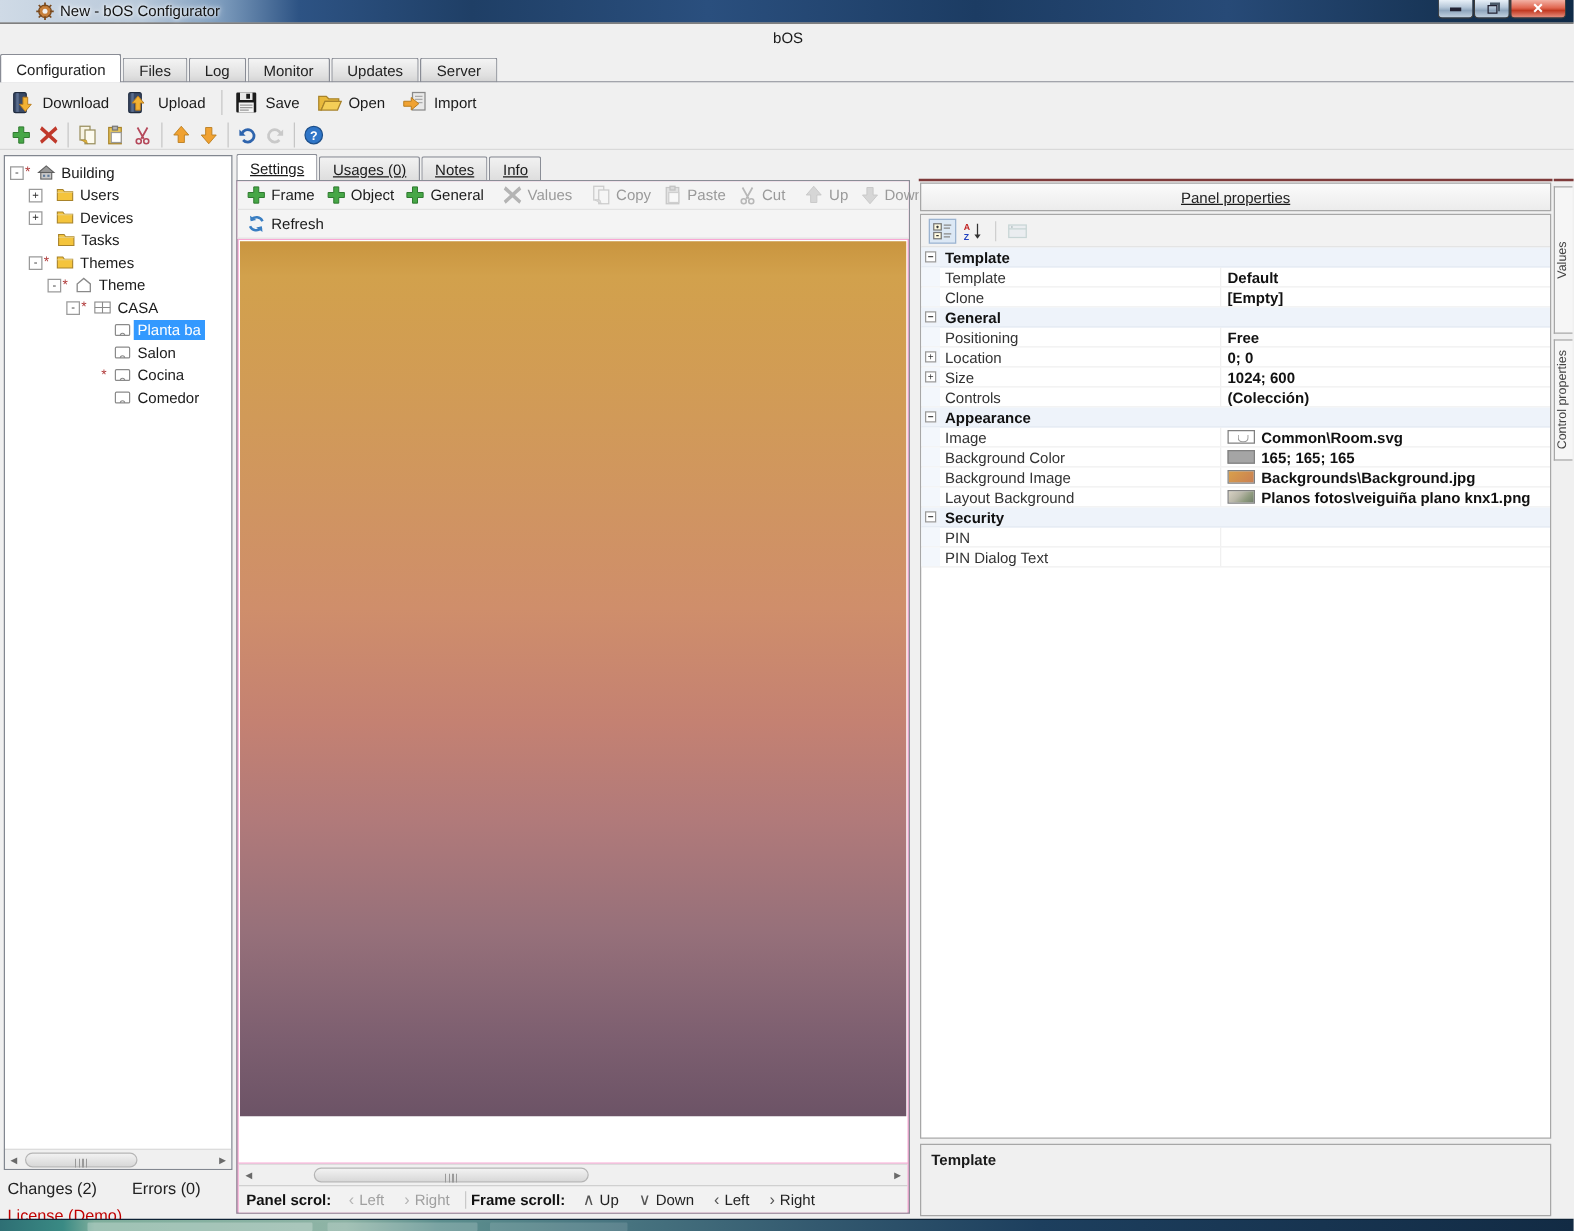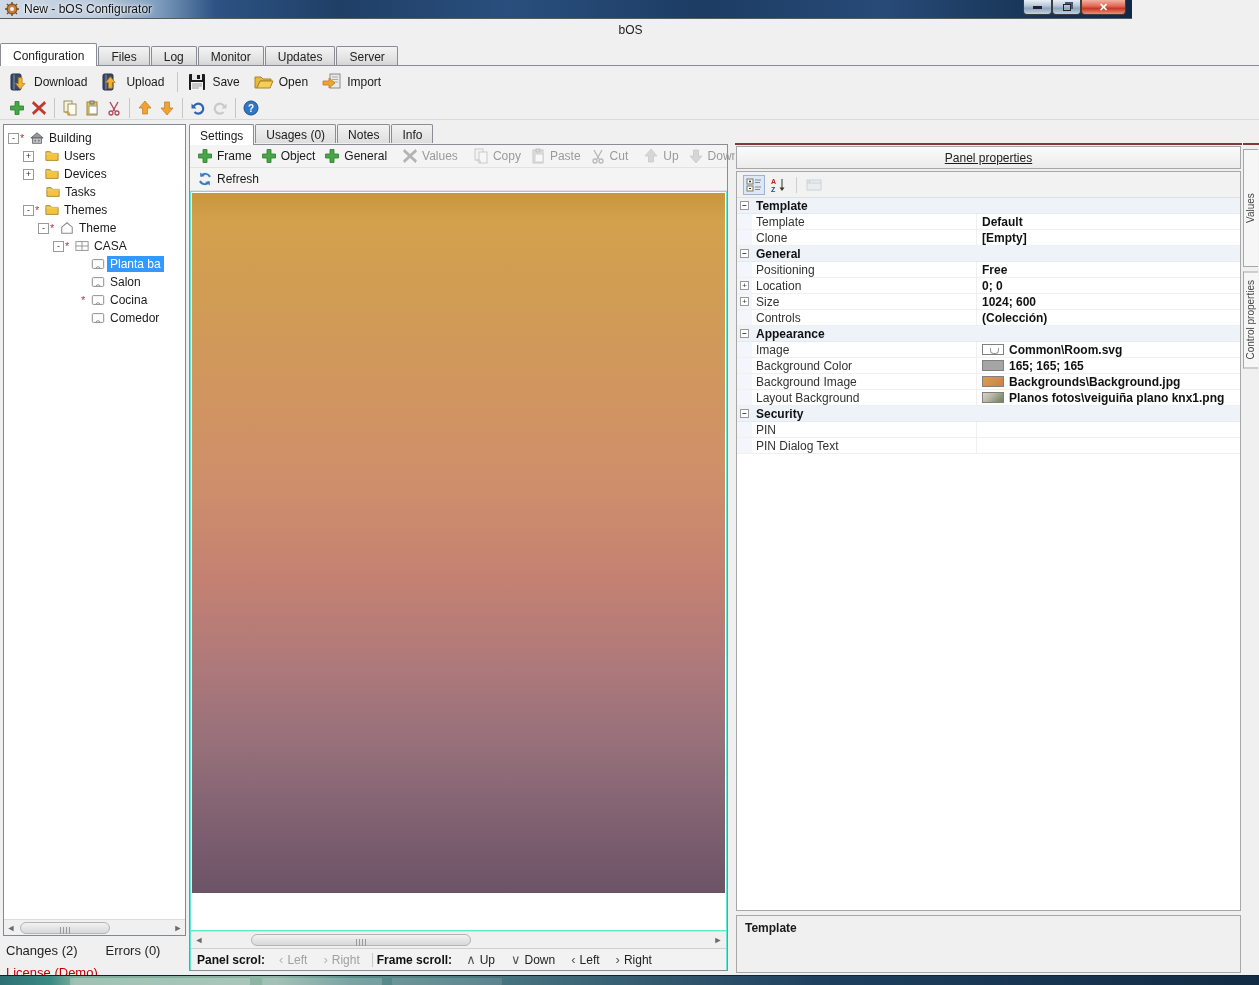--- a/index.html
+++ b/index.html
@@ -1,22 +1,22 @@
 <!DOCTYPE html>
 <html><head>
 <meta charset="utf-8">
 <style>
   * { margin:0; padding:0; box-sizing:border-box; }
   html,body { width:1259px; height:985px; overflow:hidden; }
   body { font-family:"Liberation Sans", sans-serif; font-size:12px; color:#1a1a1a; background:#F0F0F0; position:relative; }
 
   
-  .titlebar { position:absolute; left:0; top:0; width:1132px; height:19px;
+  .titlebar { position:absolute; left:0; top:0; width:1259px; height:19px;
     background:linear-gradient(90deg,#cfdae6 0%,#b9c9da 9%,#7d9cbd 14%,#2d5384 19%,#1f3f66 30%,#2a4f7e 45%,#1c3c63 62%,#274a77 78%,#173455 92%,#0f2a47 100%);
-    border-bottom:1px solid #5a5a5a; display:flex; align-items:center; }
+    border-bottom:1px solid #5a5a5a; display:flex; align-items:center;padding-left:24px; }
   .titlebar .apptitle { margin-left:4px; font-size:12px; color:#111; text-shadow:0 0 3px #ffffff,0 0 6px #ffffff; white-space:nowrap; }
   .caption-buttons { position:absolute; right:6px; top:0; display:flex; }
   .capbtn { width:29px; height:15px; border:1px solid #3d3d3d; border-top:none; border-radius:0 0 4px 4px;
     background:linear-gradient(180deg,#e8f0f8 0%,#b8c9da 40%,#8fa6bd 60%,#c3d2e0 100%); display:flex; align-items:center; justify-content:center; }
   .capbtn.close { width:45px; background:linear-gradient(180deg,#f3b2a5 0%,#e06650 45%,#c23a22 60%,#e89080 100%); }
   .capglyph { width:9px; height:3px; background:#223; }
   .capglyph.restore { width:8px; height:7px; background:transparent; border:1px solid #223; box-shadow:2px -2px 0 -0px #4a5a6a; }
   .capglyph.x { background:transparent; color:#fff; font-size:11px; line-height:9px; width:auto; height:auto; font-weight:bold; }
 
   
@@ -61,25 +61,25 @@
   .sb-arrow { position:absolute; top:2px; width:12px; height:12px; color:#6a6a6a; font-size:9px; line-height:12px; text-align:center; }
   .sb-thumb { position:absolute; top:2px; height:12px; background:linear-gradient(180deg,#f2f2f2,#d8d8d8); border:1px solid #b5b5b5; border-radius:6px; }
   .sb-grip { position:absolute; top:4px; left:50%; transform:translateX(-50%); width:10px; height:7px;
     background:repeating-linear-gradient(90deg,#9a9a9a 0 1px,transparent 1px 3px); }
 
   .status-left { position:absolute; left:6px; top:822px; font-size:13px; color:#222; display:flex; gap:28px; }
   .license { position:absolute; left:6px; top:844px; font-size:13px; color:#c00000;text-decoration:underline; }
 
   
   .center { position:absolute; left:189px; top:0; width:539px; height:854px; }
-  .edit-tabs { position:absolute; left:0; top:3px; height:20px; display:flex; z-index:3; }
+  .edit-tabs { position:absolute; left:0; top:3px; height:20px; display:flex; align-items:flex-end; z-index:3;text-decoration:underline; }
   .etab { height:19px; padding:3px 10px 0 10px; border:1px solid #8a8d96; border-bottom:none; border-radius:2px 2px 0 0;
     background:linear-gradient(180deg,#f2f2f2,#dedede); margin-right:1px; font-size:12px; }
   .etab.active { background:#fff; height:21px; padding-top:4px; }
-  .edit-panel { position:absolute; left:0; top:23px; width:539px; height:827px; background:#5eead4; border:1px solid #8a8d96; }
+  .edit-panel { position:absolute; left:0; top:23px; width:539px; height:827px; background:#f9a8d4; border:1px solid #8a8d96; }
   .edit-toolbar { height:23px; background:#F4F4F4; display:flex; align-items:center; padding-left:4px; border-bottom:1px solid #e3e3e3; }
   .etb-item { display:flex; align-items:center; gap:4px; padding:2px 6px 2px 3px; font-size:12px; }
   .etb-item.disabled { color:#9a9a9a; }
   .etb-item.disabled svg { opacity:.4; filter:grayscale(1); }
   .etb-sep { width:1px; height:16px; background:#cfcfcf; margin:0 3px; }
   .canvas-zone { position:absolute; left:1px; top:47px; width:535px; height:738px; background:#fff; }
   .canvas { position:absolute; left:1px; top:1px; width:533px; height:700px;
     background:linear-gradient(180deg,#c9953f 0%,#d2a14c 4%,#d19a58 20%,#cf8e6b 42%,#c48172 55%,#b17a7a 66%,#96707a 79%,#7d5f70 91%,#6c5366 100%); }
   .canvas-hscroll { position:absolute; left:1px; top:786px; width:535px; height:17px; background:#F0F0F0; border-top:1px solid #dcdcdc; }
   .edit-footer { position:absolute; left:1px; top:803px; width:535px; height:22px; background:#F2F2F2; border-top:1px solid #d0d0d0; display:flex; align-items:center; padding-left:6px; font-size:12px; }

